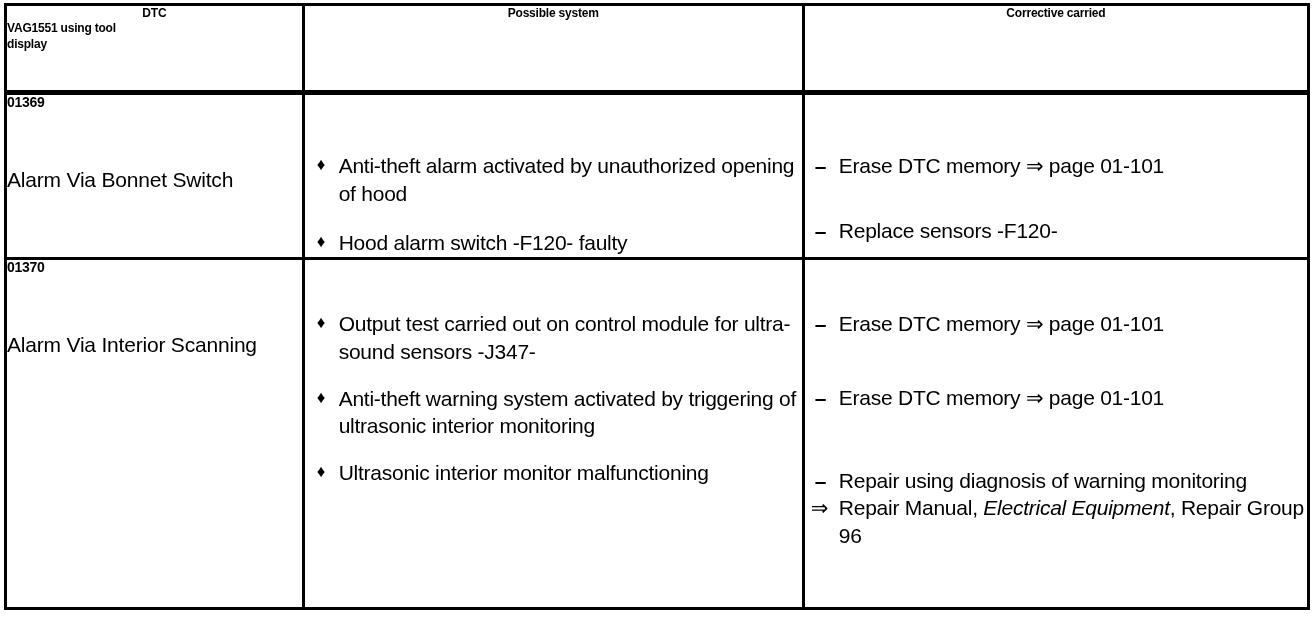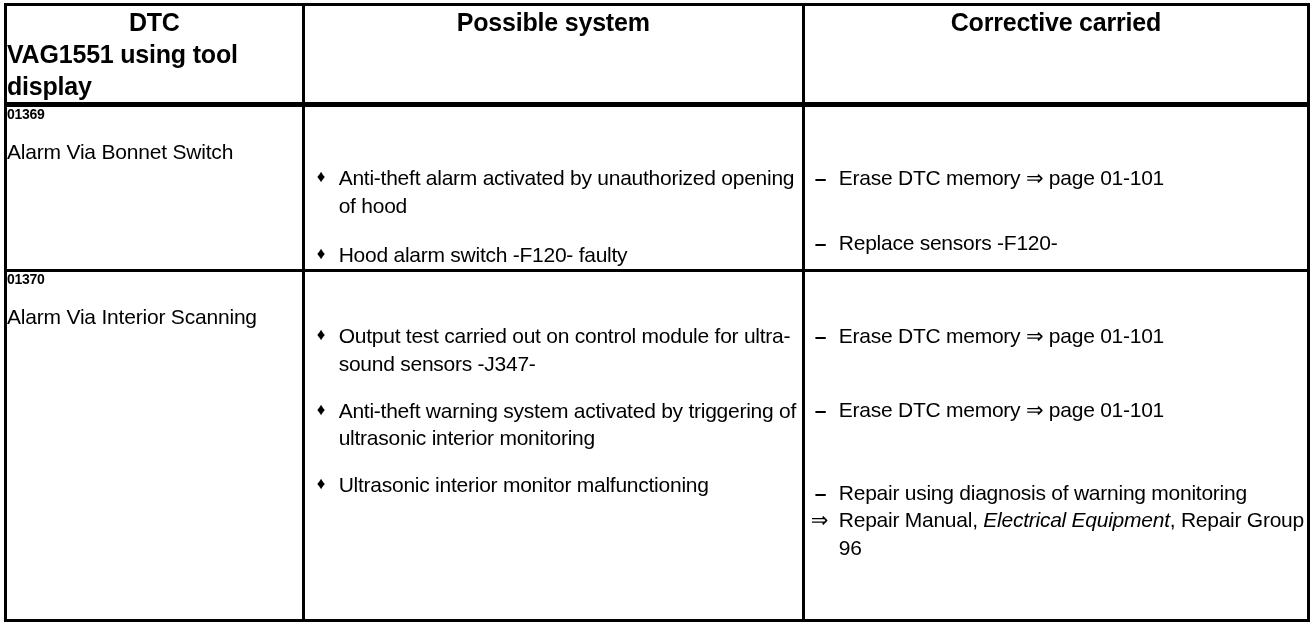--- a/index.html
+++ b/index.html
@@ -42,21 +42,21 @@
     padding: 0;
     background: #fff;
   }
 
   
   thead th {
     border-bottom: 5px solid #000;
     padding: 8px 10px 10px 10px;
     text-align: center;
     font-weight: bold;
-    font-size: 25px;
+    font-size: 12px;
     line-height: 1.28;
     letter-spacing: -0.2px;
     height: 88px;
     box-sizing: border-box;
   }
   th.head-dtc {
     text-align: left;
   }
   th.head-dtc .hd-line1 {
     display: block;
@@ -83,21 +83,21 @@
   }
   tbody tr.row-2 td.cell-dtc { height: 350px; }
 
   .dtc-code {
     font-weight: bold;
     font-size: 14px;
     line-height: 1.05;
     letter-spacing: -0.3px;
   }
   .dtc-desc {
-    margin-top: 16px;
+    margin-top: 56px;
     font-size: 21px;
     line-height: 1.33;
     letter-spacing: -0.2px;
     font-weight: 400;
   }
 
   td.cell-cause,
   td.cell-action {
     padding: 0;
   }

